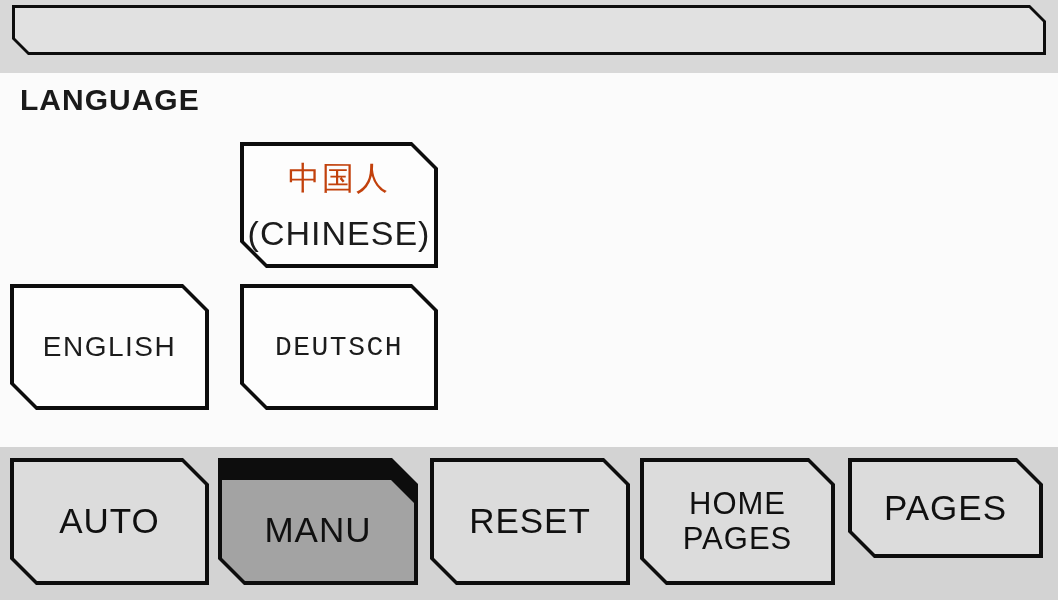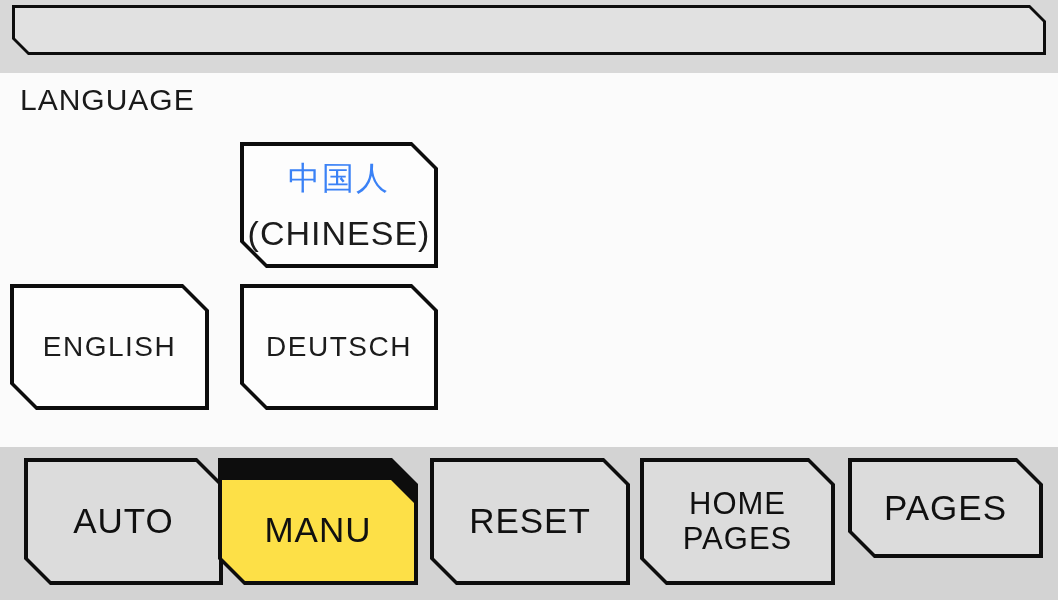--- a/index.html
+++ b/index.html
@@ -51,43 +51,43 @@
   }
 
   
   .titlebar { left:12px; top:5px; width:1034px; height:50px; --c:16px; }
   .titlebar .notch-inner { inset:3px; --ci:14px; background:#e1e1e1; }
   .titlebar-text { font-size:20px; color:#222; }
 
   
   .heading {
     position:absolute; left:20px; top:10px;
-    font-size:30px; font-weight:400; letter-spacing:1px;
+    font-size:30px; font-weight:700; letter-spacing:1px;
     color:#1a1a1a;
   }
 
   
   .lang-btn .notch-inner { background:#fdfdfd; }
   .lang-label { font-size:28px; letter-spacing:1.5px; color:#1c1c1c; }
-  .cn-label   { font-size:32px; letter-spacing:2px; color:#3b82f6;
+  .cn-label   { font-size:32px; letter-spacing:2px; color:#c2410c;
                 font-family:"DejaVu Serif",serif; margin-bottom:13px; }
   .sub-label  { font-size:34px; letter-spacing:1px; color:#1c1c1c; }
 
   .btn-italiano { left:10px;  top:67px;  width:199px; height:128px; }
   .btn-chinese  { left:240px; top:69px;  width:198px; height:126px; }
   .btn-english  { left:10px;  top:211px; width:199px; height:126px; }
-  .btn-deutsch  { left:240px; top:211px; width:198px; height:126px; }
+  .btn-deutsch  { left:240px; top:211px; width:198px; height:126px;font-family:Liberation Mono, monospace; }
 
   
   .nav-btn .notch-inner { background:#dcdcdc; }
-  .nav-btn.active .notch-inner { background:#fde047;margin-top:18px; }
+  .nav-btn.active .notch-inner { background:#a3a3a3;margin-top:18px; }
   .nav-label { font-size:35px; letter-spacing:1px; color:#101010; line-height:1.1; }
   .nav-label.small { font-size:31px; }
 
-  .btn-auto  { left:24px;  top:11px; width:199px; height:127px; }
+  .btn-auto  { left:10px;  top:11px; width:199px; height:127px; }
   .btn-manu  { left:218px; top:11px; width:200px; height:127px; }
   .btn-reset { left:430px; top:11px; width:200px; height:127px;padding-left:43px; }
   .btn-home  { left:640px; top:11px; width:195px; height:127px; }
   .btn-pages { left:848px; top:11px; width:195px; height:100px; }
 
   .notch { cursor:default; }
   .lang-btn, .nav-btn { cursor:pointer; }
 </style>
 </head>
 <body>

